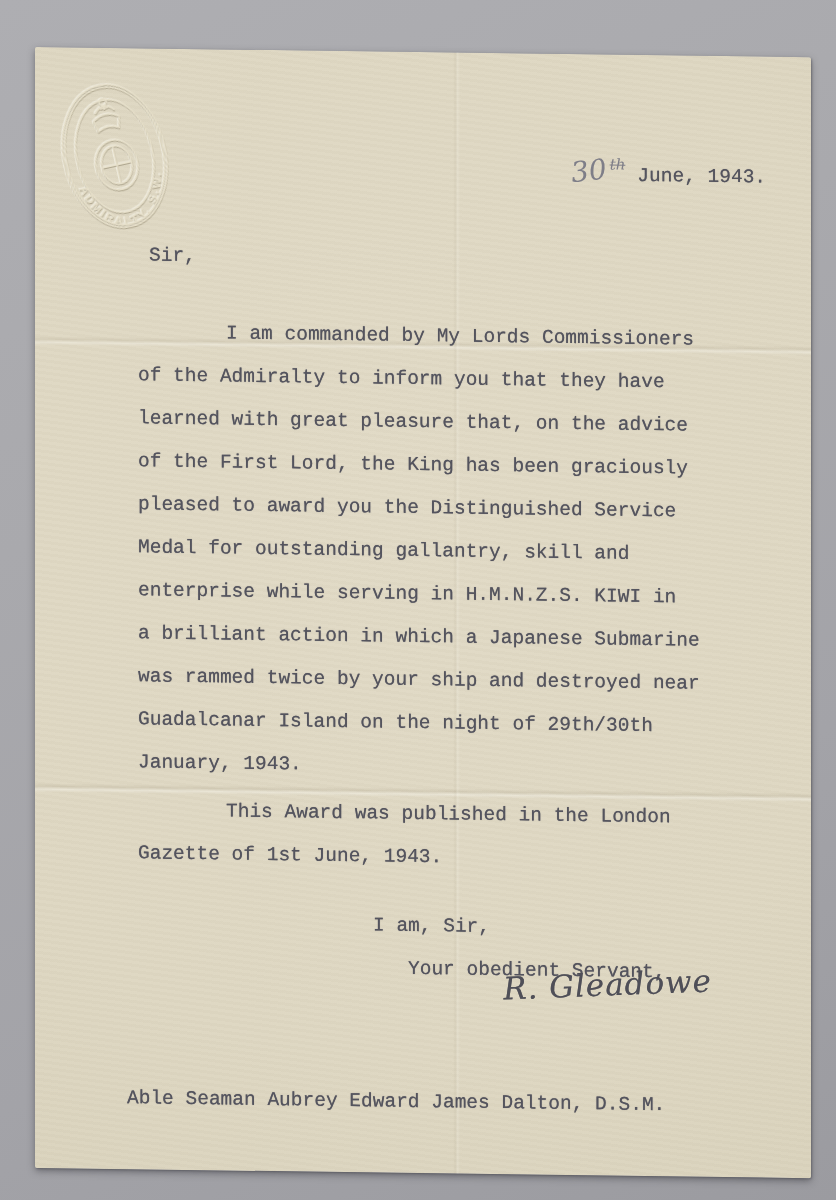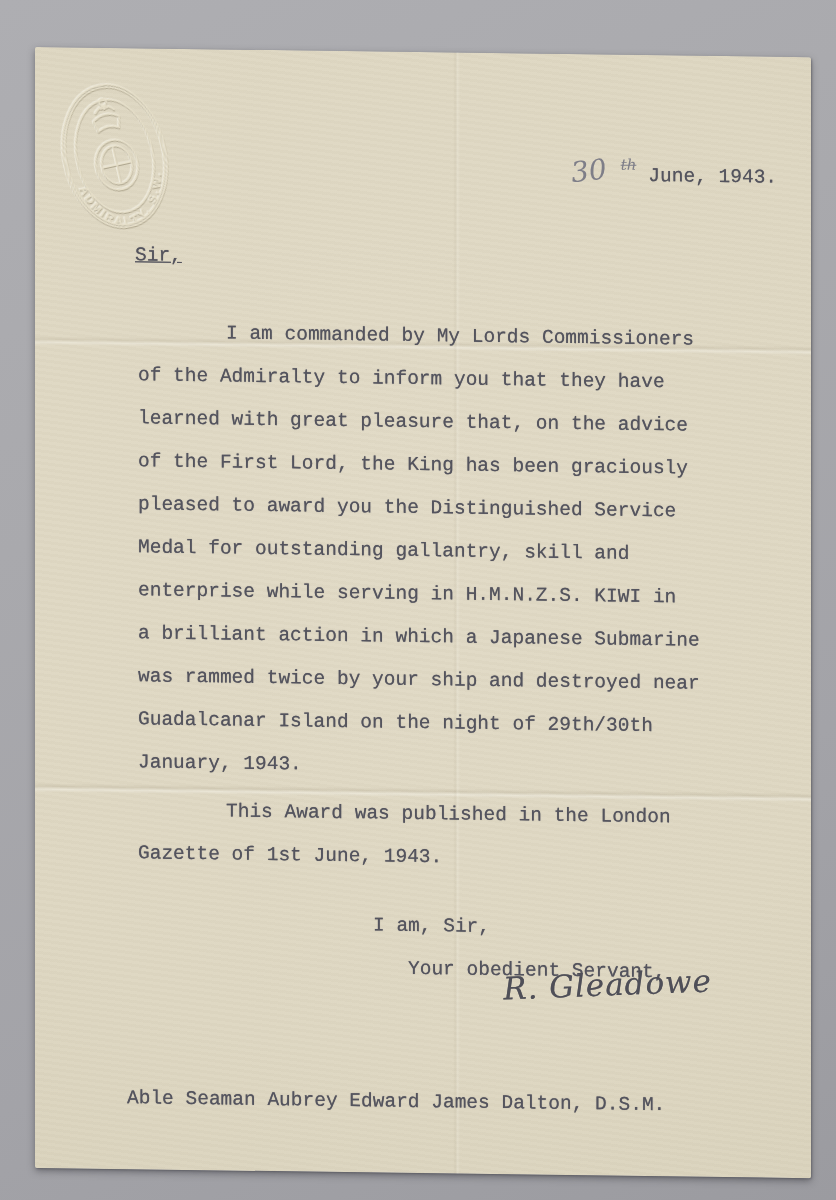--- a/index.html
+++ b/index.html
@@ -18,25 +18,25 @@
   }
   .typed{
     font-family:"Liberation Mono",monospace;font-size:19.5px;color:#54545e;
     text-shadow:0 0 0.7px rgba(70,70,82,0.75);white-space:pre;
   }
   .line{height:43px;line-height:43px;}
   .indent{padding-left:88px;}
   .para{position:absolute;left:103px;}
   #para1{top:263px;}
   #para2{top:741px;}
-  .salutation{position:absolute;left:100px;top:186px;height:43px;line-height:43px;text-decoration:underline;}
+  .salutation{position:absolute;left:114px;top:186px;height:43px;line-height:43px;}
   .date-row{position:absolute;left:536px;top:100px;display:flex;align-items:baseline;}
   .hand{font-family:"DejaVu Serif",serif;font-style:italic;color:#7e7e88;}
   .hand-day{font-size:28px;display:inline-block;transform:rotate(-7deg);}
-  .hand-suffix{font-size:15px;position:relative;top:-11px;margin-left:14px;text-decoration:line-through;}
+  .hand-suffix{font-size:15px;position:relative;top:-11px;margin-left:3px;text-decoration:line-through;}
   .date-typed{margin-left:12px;line-height:30px;}
   .closing{position:absolute;height:43px;line-height:43px;}
   #closing1{left:338px;top:853px;}
   #closing2{left:373px;top:896px;}
   .signature{
     position:absolute;left:468px;top:912px;
     font-family:"DejaVu Serif",serif;font-style:italic;font-size:31px;
     color:#4f4f58;letter-spacing:1px;transform:rotate(-3deg);
     text-shadow:0 0 0.5px rgba(60,60,70,0.6);
   }

